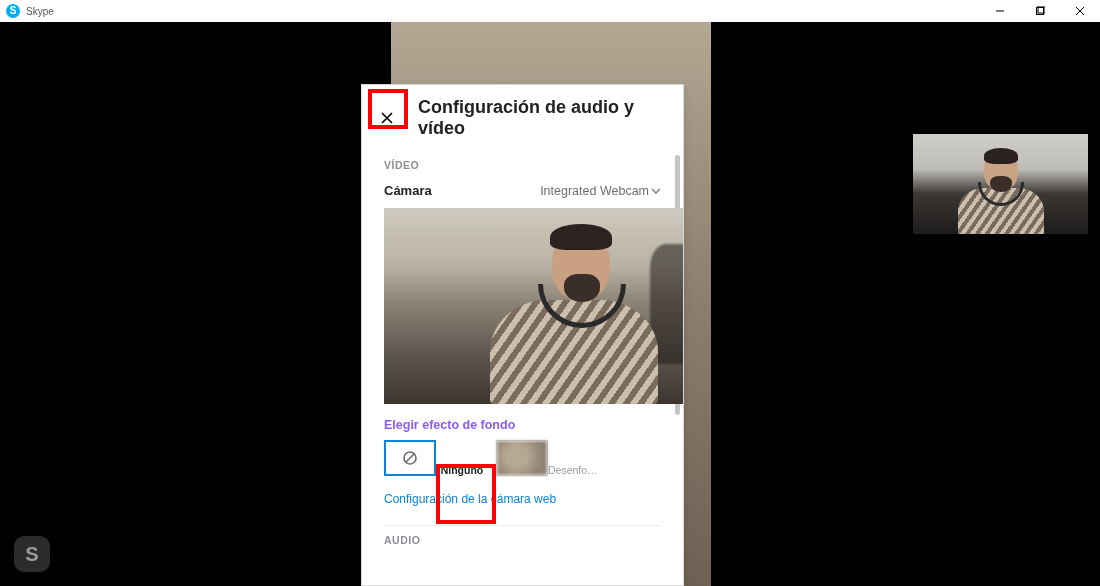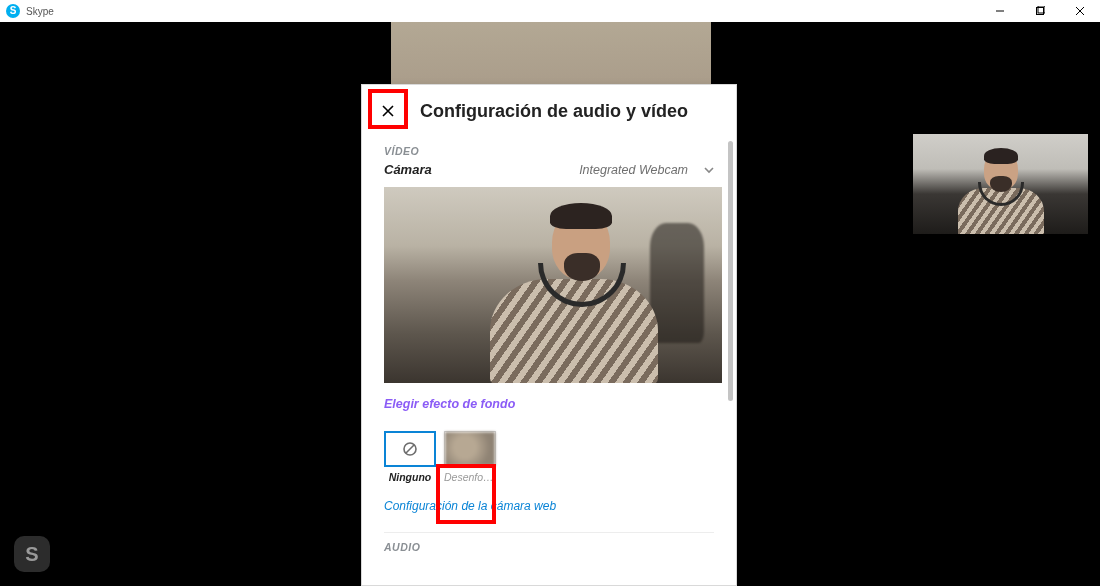--- a/index.html
+++ b/index.html
@@ -33,37 +33,37 @@
   .pip .torso{ position:absolute; left:10px; top:42px; width:86px; height:50px;
                background: repeating-linear-gradient(125deg,#7a6b5d 0 4px,#cbbead 4px 8px);
                border-radius:30% 30% 8% 8% / 46% 46% 8% 8%; }
   .pip .headphones{ position:absolute; left:30px; top:36px; width:46px; height:24px; border:3px solid #2a2a2a; border-top:none; border-radius:0 0 24px 24px; }
 
   
   .dock-icon { position: absolute; left: 14px; bottom: 14px; width: 36px; height: 36px; border-radius: 10px;
                background: #2c2c2c; display:flex; align-items:center; justify-content:center; color:#9a9a9a; font-weight:700; font-size:20px;}
 
   
-  .dialog { position: absolute; left: 361px; top: 62px; width: 376px; height: 502px; background: #fff;
+  .dialog { position: absolute; left: 361px; top: 62px; width: 323px; height: 502px; background: #fff;
             border: 1px solid #d9d9d9; box-shadow: 0 2px 8px rgba(0,0,0,0.12); display:flex; flex-direction:column; }
   .dialog-header { display:flex; align-items:center; padding: 12px 16px 12px 12px; }
   .close-btn { width: 28px; height: 28px; display:flex; align-items:center; justify-content:center; cursor:pointer; }
   .close-btn svg{ width:14px; height:14px; stroke:#000; stroke-width:1.6; }
   .close-highlight { position:absolute; left: 368px; top: 67px; width: 40px; height: 40px; border:4px solid #ff0000; pointer-events:none; }
   .dialog-title { font-size: 18px; font-weight: 700; color:#222; margin-left: 18px; }
 
-  .dialog-body { position:relative; flex:1; overflow:hidden; padding: 0 22px 6px 22px; font-style: italic; }
+  .dialog-body { position:relative; flex:1; overflow:hidden; padding: 0 22px 6px 22px; }
   .scroll-thumb { position:absolute; right:3px; top:4px; width:5px; height:260px; background:#c4c4c4; border-radius:3px; }
 
   .section-label { font-size: 10.5px; letter-spacing: .5px; color:#8a8f94; font-weight:600; margin-top:8px; }
   hr.section-sep { border:none; border-top:1px solid #ededed; margin: 4px 0 8px; }
 
-  .row { display:flex; align-items:center; justify-content:space-between; margin-top:5px;}
+  .row { display:flex; align-items:center; justify-content:space-between; margin-top:12px;}
   .row .label { font-size: 13px; font-weight:700; color:#222; }
-  .dropdown { display:flex; align-items:center; gap:16px; color:#6f6f6f; font-size:12.5px; cursor:pointer;}
+  .dropdown { display:flex; align-items:center; gap:2px; color:#6f6f6f; font-size:12.5px; cursor:pointer;}
   .dropdown svg{ width:10px; height:10px; stroke:#888; stroke-width:1.6; fill:none;}
 
   
   .preview { margin-top:10px; width: 338px; height: 196px; background:#777; position:relative; overflow:hidden; }
   .preview .room { position:absolute; inset:0;
                    background: linear-gradient(180deg,#cfcabf 0%, #b9b2a4 30%, #8d8478 48%, #5d564d 75%, #3b352f 100%); }
   .preview .person{ position:absolute; left:84px; top:14px; width:200px; height:182px;}
   .preview .head{ position:absolute; left:84px; top:8px; width:58px; height:70px; background:#c9a081; border-radius:48% 48% 44% 44%; }
   .preview .hair{ position:absolute; left:82px; top:2px; width:62px; height:26px; background:#2c2320; border-radius:54% 54% 28% 28%; }
   .preview .beard{ position:absolute; left:96px; top:52px; width:36px; height:28px; background:#3a2e28; border-radius:40% 40% 52% 52%; }
@@ -75,21 +75,21 @@
 
   .subheading { font-size: 12.5px; font-weight:700; color:#8b5cf6; margin-top:14px; }
 
   .effects { display:flex; gap:8px; margin-top:8px; }
   .effect-tile { width:52px; height:36px; border:1px solid #cfcfcf; display:flex; align-items:center; justify-content:center; background:#fff; position:relative;}
   .effect-tile.selected { border:2px solid #0a84d6; }
   .effect-tile svg{ width:16px; height:16px; stroke:#6d6d6d; stroke-width:1.6; fill:none;}
   .blur-thumb { width:100%; height:100%; background: radial-gradient(circle at 40% 45%, #b7a893 0 30%, #8f8374 70%); filter: blur(1.4px); }
   .effect-caption { width:52px; font-size:10.5px; color:#9a9a9a; text-align:center; margin-top:4px; overflow:hidden; text-overflow:ellipsis; white-space:nowrap;}
   .effect-caption.strong{ color:#222; font-weight:600;}
-  .effects-col{ display:flex; flex-direction:column; align-items:flex-start;margin-top:12px;}
+  .effects-col{ display:flex; flex-direction:row; align-items:flex-end;}
   .effect-highlight{ position:absolute; left: 436px; top: 442px; width: 60px; height: 60px; border:4px solid #ff0000; pointer-events:none;}
 
   .link { margin-top:16px; font-size:12px; color:#0a84d6; cursor:pointer; display:inline-block;}
   .audio-label { margin-top:22px; }
 
 </style>
 </head>
 <body>
 
 <div class="titlebar">

